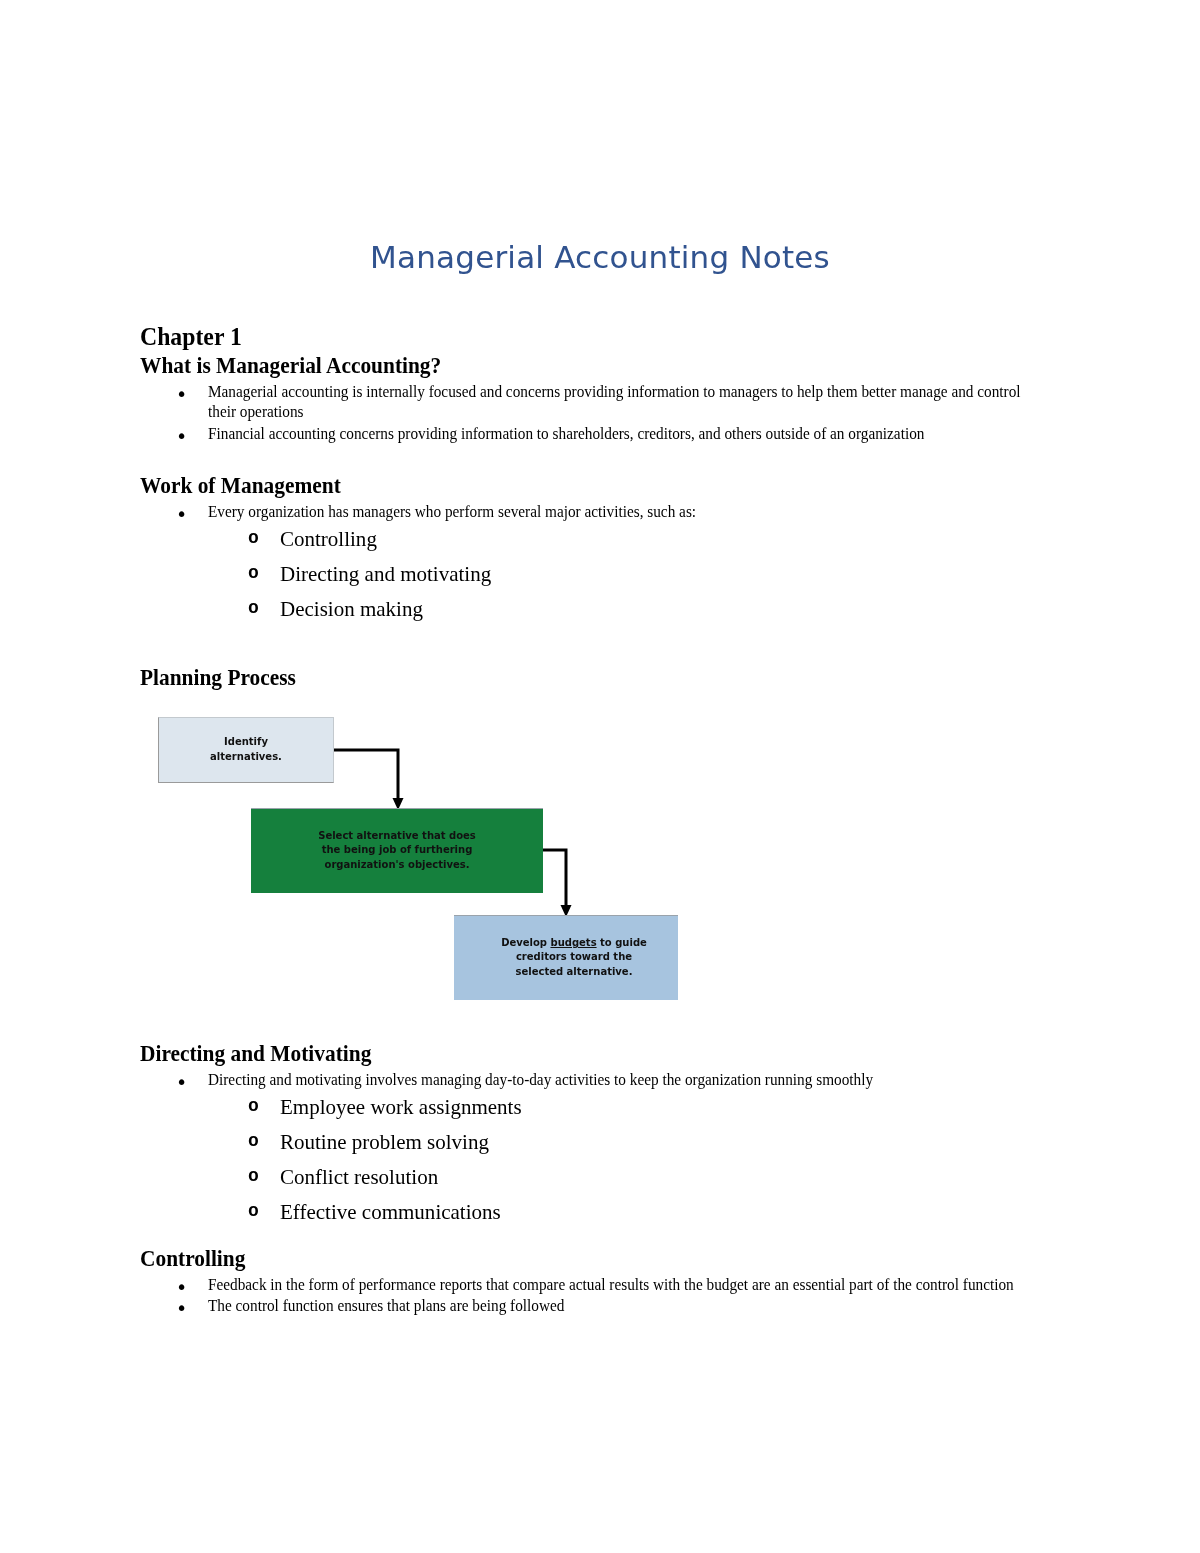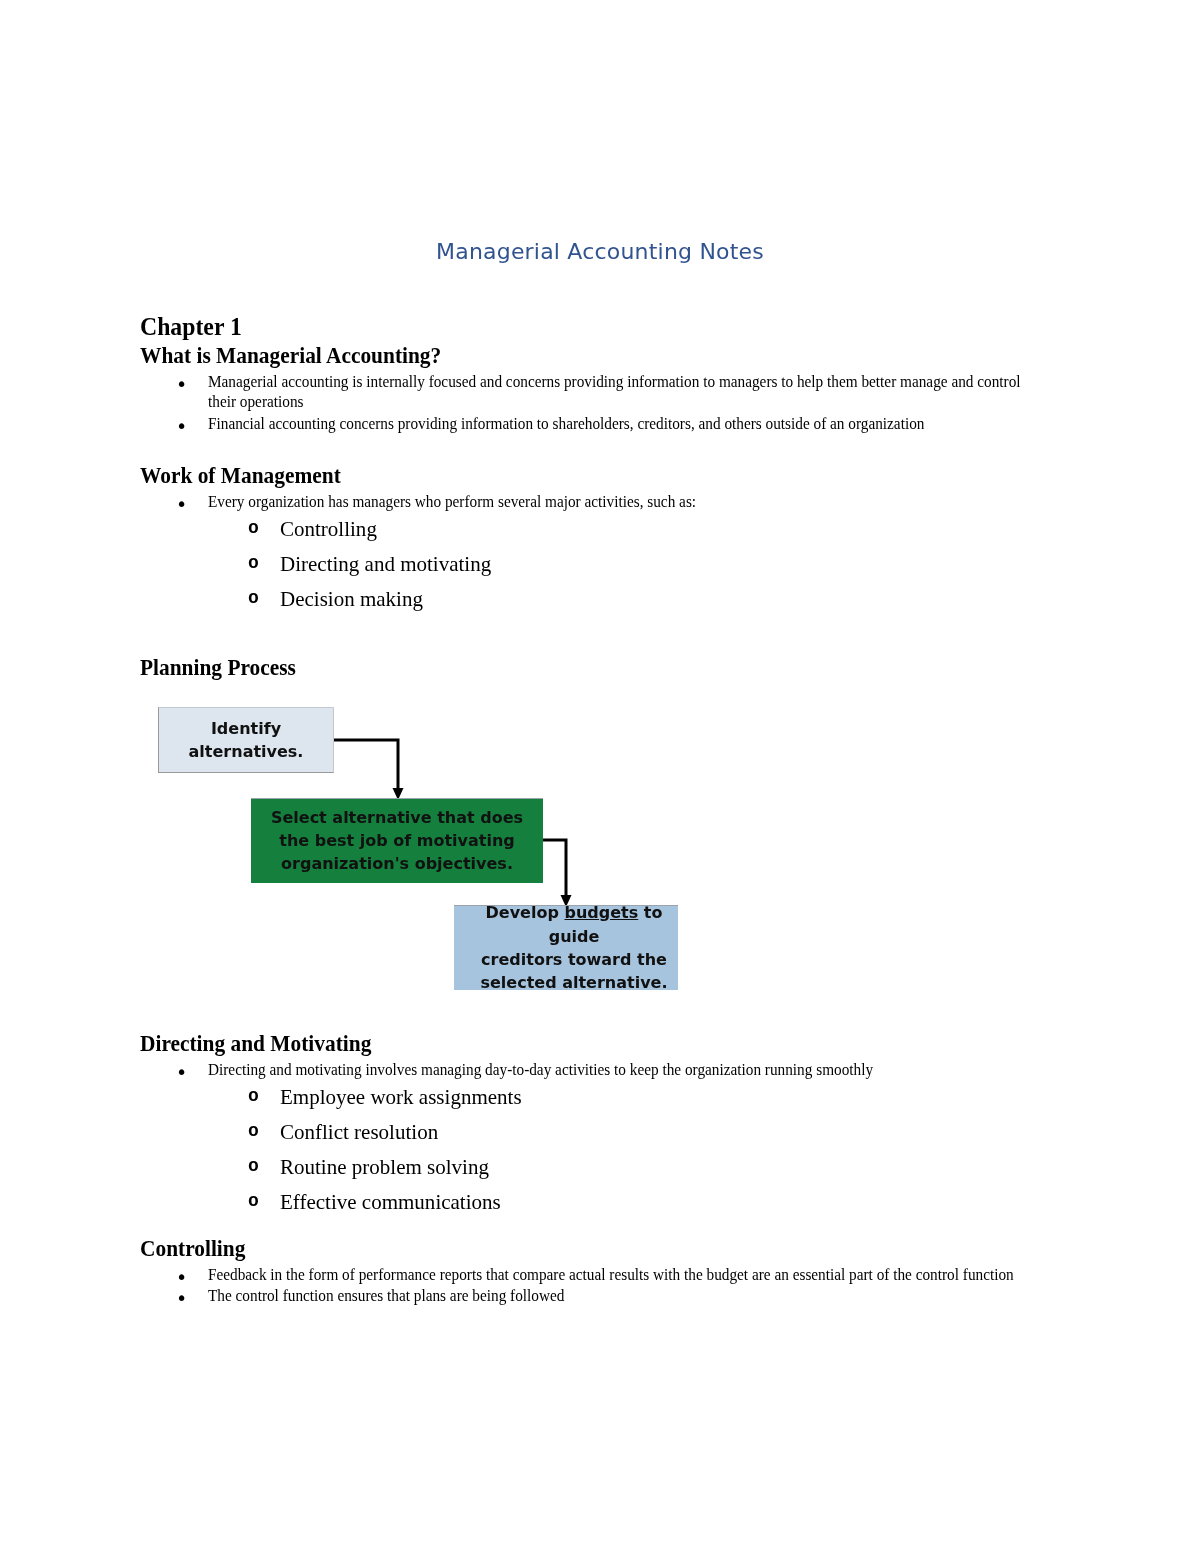--- a/index.html
+++ b/index.html
@@ -21,21 +21,21 @@
   .content {
     position: absolute;
     left: 140px;
     top: 240px;
     width: 920px;
   }
 
   
   .doc-title {
     font-family: "DejaVu Sans", sans-serif;
-    font-size: 22px;
+    font-size: 31px;
     font-weight: 400;
     color: #31538F;
     text-align: center;
     letter-spacing: 0.2px;
     margin: 0 0 48px 0;
     line-height: 1.1;
   }
 
   
   .h-chapter {
@@ -117,21 +117,21 @@
   .diagram {
     position: relative;
     width: 545px;
     height: 300px;
     margin: 18px 0 0 8px;
   }
   .flowbox {
     position: absolute;
     box-sizing: border-box;
     font-family: "DejaVu Sans", sans-serif;
-    font-size: 16px;
+    font-size: 10px;
     font-weight: 700;
     line-height: 1.45;
     color: #111111;
     text-align: center;
     display: flex;
     align-items: center;
     justify-content: center;
     padding: 2px 6px;
   }
   .flowbox .inner { width: 100%; }
@@ -219,21 +219,21 @@
       <div class="flowbox" id="fb1">
         <div class="inner">
           <div>Identify</div>
           <div>alternatives.</div>
         </div>
       </div>
 
       <div class="flowbox" id="fb2">
         <div class="inner">
           <div>Select alternative that does</div>
-          <div>the best job of motivating</div>
+          <div>the being job of furthering</div>
           <div>organization's objectives.</div>
         </div>
       </div>
 
       <div class="flowbox" id="fb3">
         <div class="inner">
           <div><span>Develop </span><span class="ul-b">budgets</span><span> to guide</span></div>
           <div>creditors toward the</div>
           <div>selected alternative.</div>
         </div>
@@ -247,24 +247,24 @@
     <ul class="lvl1">
       <li>
           <span class="btxt">Directing and motivating involves managing day-to-day activities to keep the organization running smoothly</span>
         </li>
     </ul>
     <ul class="lvl2">
       <li>
           <span class="btxt">Employee work assignments</span>
         </li>
       <li>
+          <span class="btxt">Routine problem solving</span>
+        </li>
+      <li>
           <span class="btxt">Conflict resolution</span>
-        </li>
-      <li>
-          <span class="btxt">Routine problem solving</span>
         </li>
       <li>
           <span class="btxt">Effective communications</span>
         </li>
     </ul>
 
     <div class="sec-gap-sm"></div>
 
     <div class="h-sec">Controlling</div>
     <ul class="lvl1">

